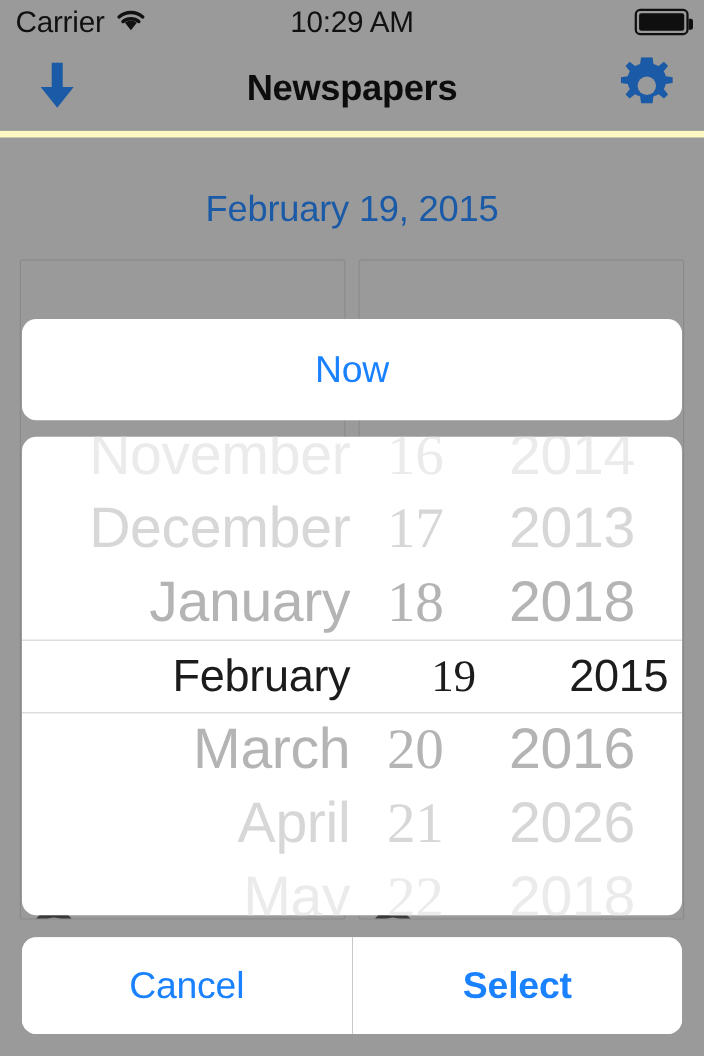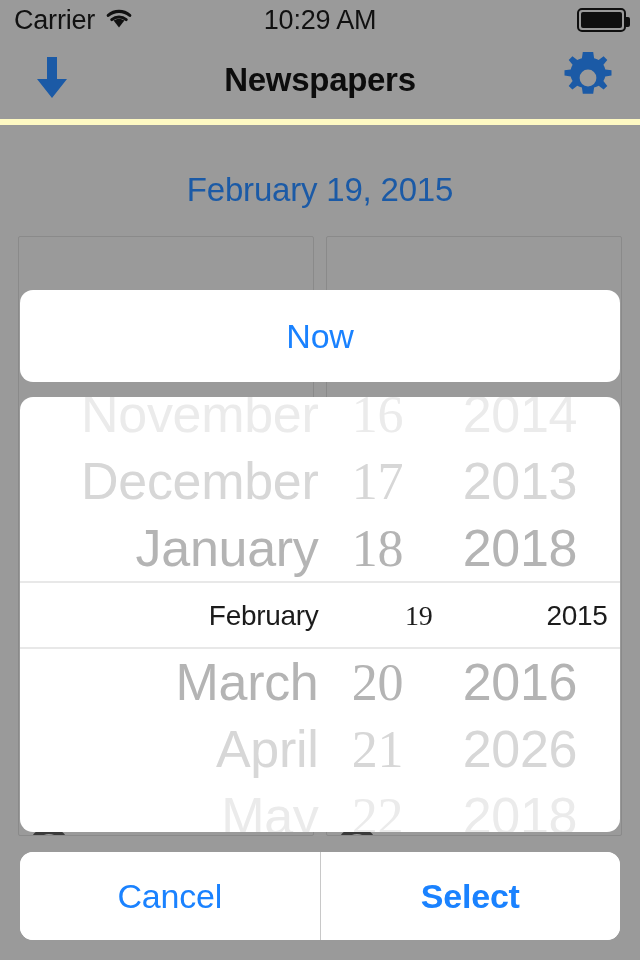--- a/index.html
+++ b/index.html
@@ -190,21 +190,21 @@
     height: 67px;
     line-height: 67px;
     font-size: 52px;
     color: #8e8e8e;
     white-space: nowrap;
     letter-spacing: -0.3px;
   }
   .wheel.month .wheel-item { padding-right: 4px; }
 
   
-  .wheel-item.d0 { color: #1c1c1c; font-size: 28px; text-align: right; }
+  .wheel-item.d0 { color: #1c1c1c; font-size: 41px; text-align: right; }
   .wheel-item.d1 { color: #b4b4b4; }
   .wheel-item.d2 { color: #d7d7d7; }
   .wheel-item.d3 { color: #ebebeb; }
 
   .picker-selection {
     position: absolute;
     left: 0; right: 0;
     top: 50%;
     height: 67px;
     transform: translateY(-50%);

